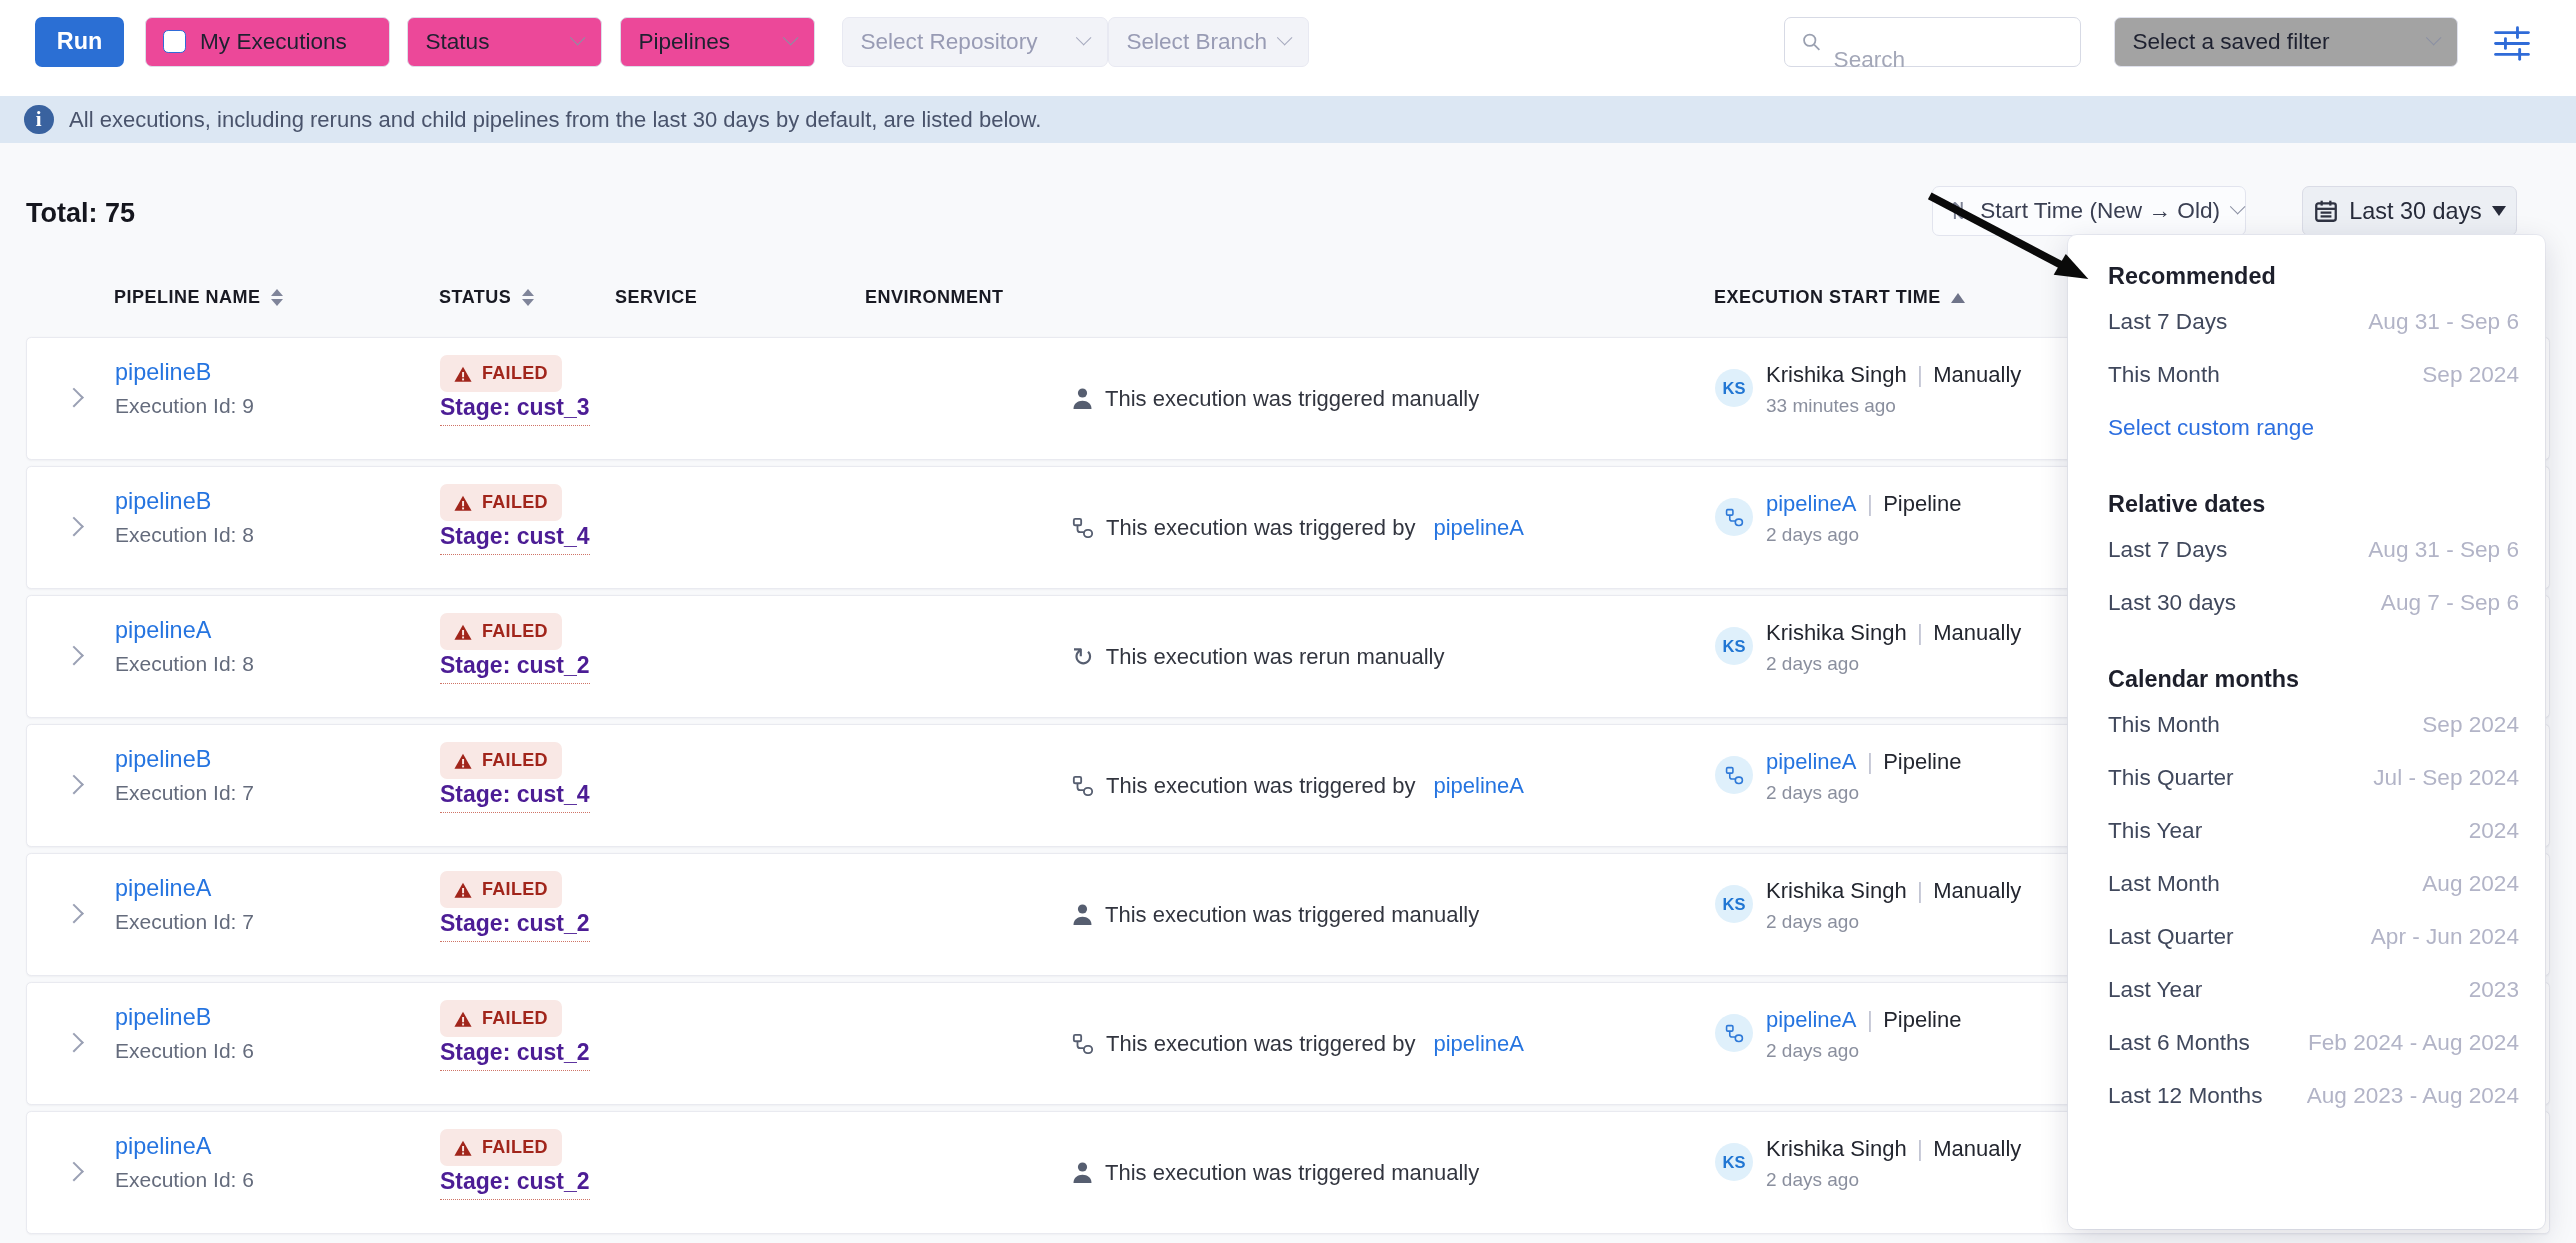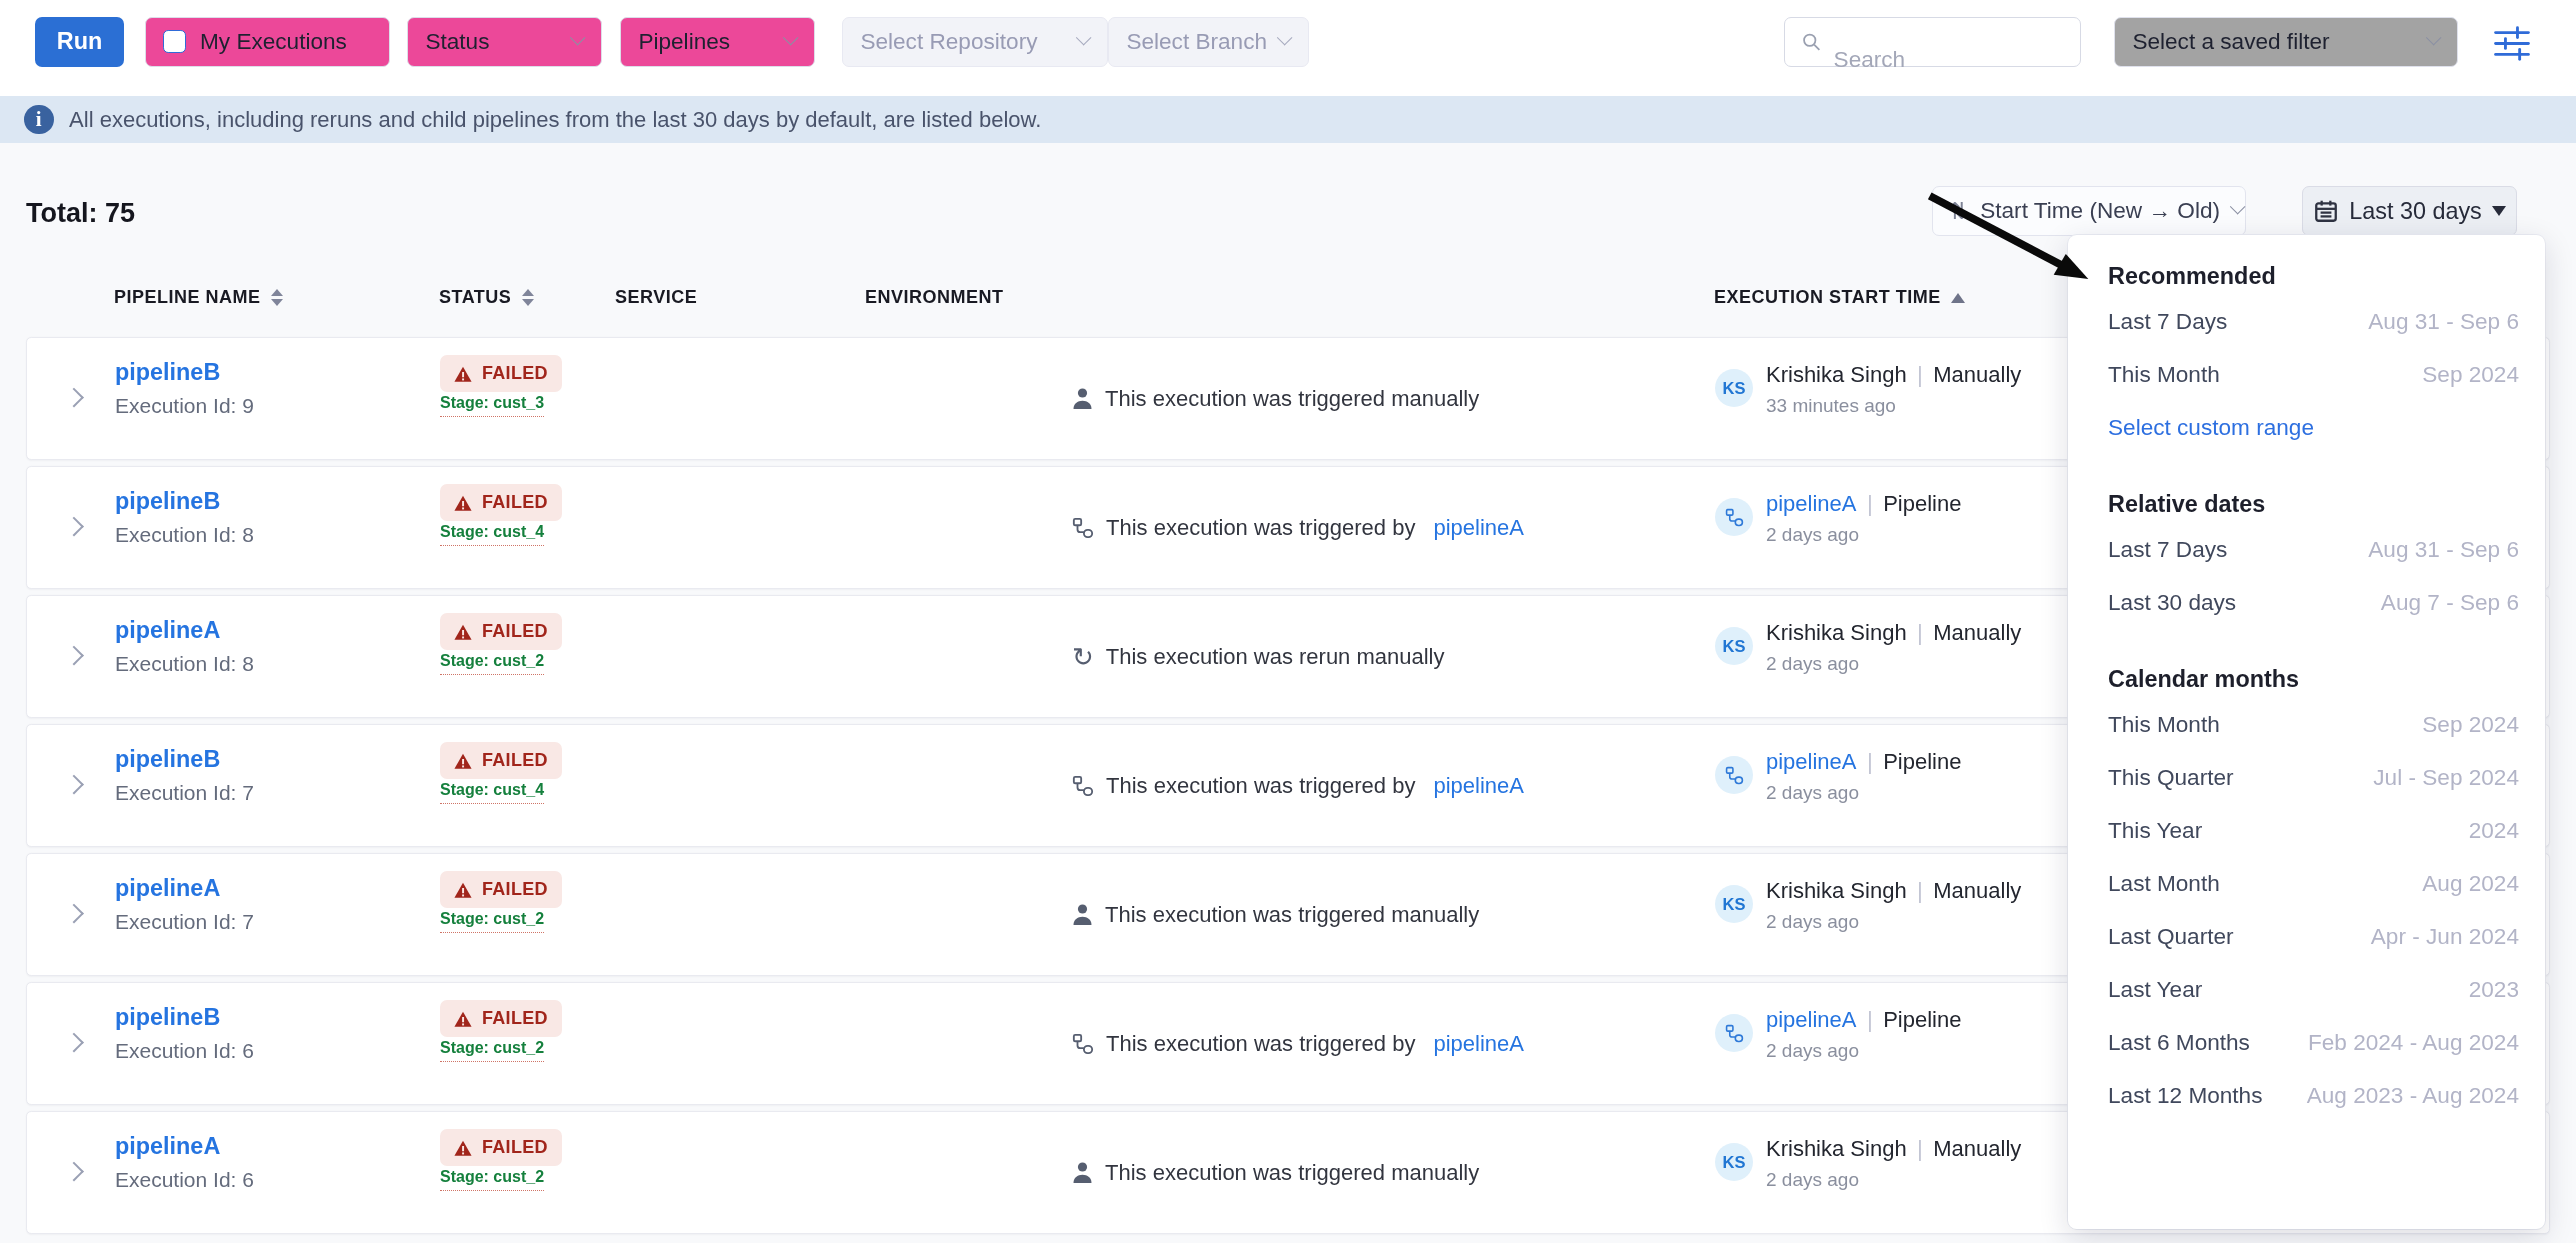--- a/index.html
+++ b/index.html
@@ -63,25 +63,25 @@
   .th-pipeline { left:114px; } .th-status { left:439px; } .th-service { left:615px; cursor:default; }
   .th-env { left:865px; cursor:default; } .th-start { left:1714px; }
   .sort2 { display:flex; flex-direction:column; gap:3.5px; }
   .tri-up-s { width:0; height:0; border-left:6px solid transparent; border-right:6px solid transparent; border-bottom:7.8px solid #80859a; }
   .tri-dn-s { width:0; height:0; border-left:6px solid transparent; border-right:6px solid transparent; border-top:7.8px solid #80859a; }
   .tri-up-f { width:0; height:0; border-left:7.8px solid transparent; border-right:7.8px solid transparent; border-bottom:10.4px solid #6f7489; }
 
   .rows { position:absolute; left:26px; top:337px; width:2524px; }
   .card { position:relative; height:123px; margin-bottom:6px; background:#fff; border:0.9px solid #e9eaf0; border-radius:5.2px; box-shadow:0 0.9px 1.7px rgba(30,30,60,.04); }
   .row-chev { position:absolute; left:40px; top:50%; width:14px; height:14px; border-top:2.6px solid #9aa0b4; border-right:2.6px solid #9aa0b4; transform:translateY(-60%) rotate(45deg); cursor:pointer; }
-  .plink { position:absolute; left:88px; top:21px; font-size:23.4px; font-weight:700; color:#2574e0; text-decoration:none; cursor:pointer; }
+  .plink { position:absolute; left:88px; top:21px; font-size:23.4px; font-weight:400; color:#2574e0; text-decoration:none; cursor:pointer; }
   .execid { position:absolute; left:88px; top:56px; font-size:21px; color:#646b7c; }
   .badge { position:absolute; left:413px; top:17.4px; display:inline-flex; align-items:center; gap:10px; height:37px; padding:0 14px; border-radius:7px; background:#f9e8e5; }
   .badge .btxt { font-size:18px; font-weight:700; color:#a1251b; letter-spacing:0.3px; }
-  .stage { position:absolute; left:413px; top:56px; font-size:16px; font-weight:700; color:#15803d; border-bottom:1.7px dotted #cf7466; padding-bottom:3.5px; cursor:pointer; }
+  .stage { position:absolute; left:413px; top:56px; font-size:23px; font-weight:700; color:#4c1d95; border-bottom:1.7px dotted #cf7466; padding-bottom:3.5px; cursor:pointer; }
   .trigger { position:absolute; left:1045px; top:0; bottom:0; display:flex; align-items:center; gap:12px; }
   .trigger .ttxt { font-size:22px; color:#32353f; white-space:pre; }
   .trigger .tlink { font-size:22px; color:#2574e0; cursor:pointer; }
   .avatar { position:absolute; left:1688px; top:31px; width:38px; height:38px; border-radius:50%; background:#dff0fb; display:flex; align-items:center; justify-content:center; font-size:16.5px; font-weight:700; color:#2176d3; }
   .starter { position:absolute; left:1739px; top:24px; font-size:22px; color:#23262f; white-space:nowrap; display:flex; gap:10.4px; align-items:center; }
   .starter .sep { color:#c3c6d4; font-size:22.6px; }
   .starter .sname-link { color:#2574e0; cursor:pointer; }
   .rtime { position:absolute; left:1739px; top:57px; font-size:19px; color:#8a8f9e; }
   .ticon { flex:0 0 auto; display:flex; align-items:center; }
   .rerun-glyph { font-size:26px; color:#565e70; line-height:1; }

